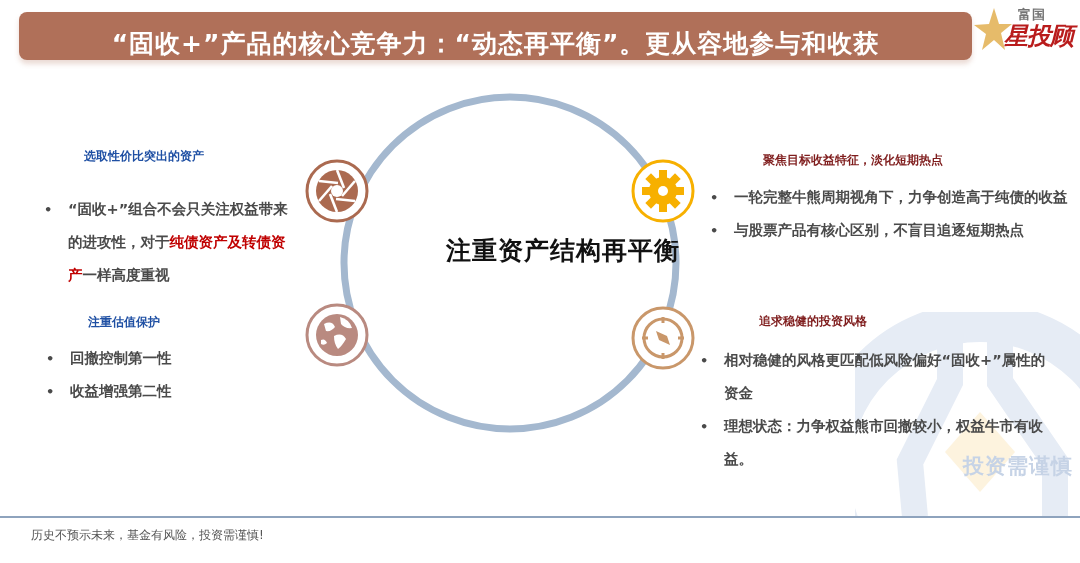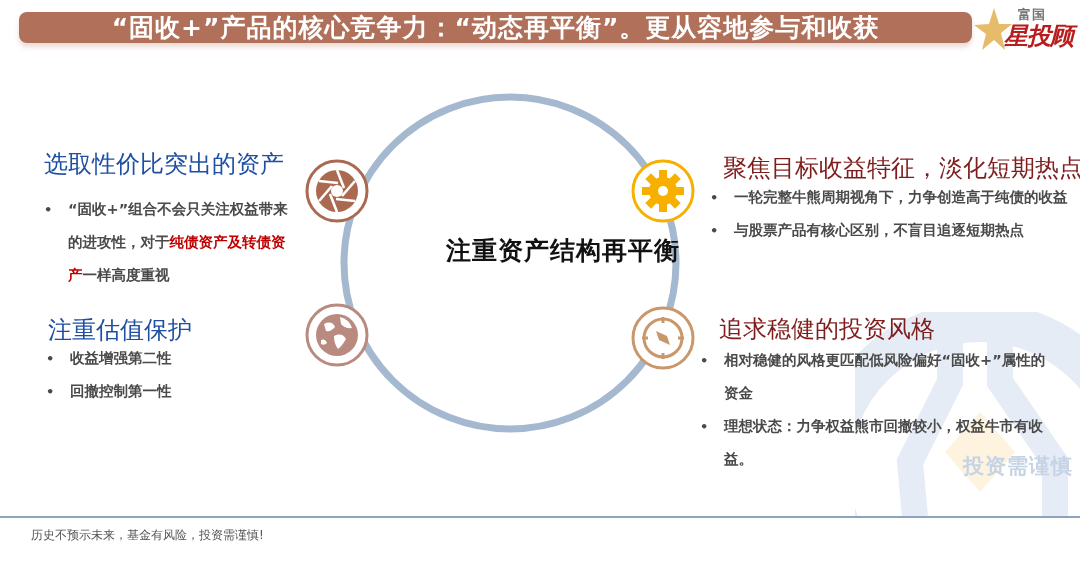--- a/index.html
+++ b/index.html
@@ -1,23 +1,23 @@
 <!DOCTYPE html>
 <html><head>
 <meta charset="utf-8">
 <style>
   * { box-sizing: border-box; margin: 0; padding: 0; }
   html, body { width: 1080px; height: 563px; background: #ffffff; overflow: hidden; }
   body { position: relative; font-family: "DejaVu Sans", "Liberation Sans", sans-serif; }
 
   .title-bar {
-    position: absolute; left: 19px; top: 12px; width: 953px; height: 31px;
+    position: absolute; left: 19px; top: 12px; width: 953px; height: 48px;
     background: #b07059; border-radius: 8px;
     box-shadow: 0 4px 5px rgba(176,112,89,0.25);
-    display: flex; align-items: center; justify-content: center;
+    display: flex; align-items: flex-end; justify-content: center;
   }
   .title-text {
     color: #ffffff; font-weight: bold; font-size: 25px; letter-spacing: 1px;
     white-space: nowrap;
   }
   .logo {
     position: absolute; left: 968px; top: 2px; width: 108px; height: 52px;
   }
   .logo .brand-small {
     position: absolute; left: 50px; top: 4px; font-size: 13px; font-weight: bold;
@@ -37,21 +37,21 @@
 
   .ring { position: absolute; left: 0; top: 0; }
 
   .center-label {
     position: absolute; left: 360px; top: 234px; width: 320px; text-align: right;
     font-size: 25px; font-weight: bold; color: #111111; letter-spacing: 1px;
   }
 
   .icon-badge { position: absolute; }
 
-  .section-head { position: absolute; font-size: 24px; font-weight: normal; white-space: nowrap; }
+  .section-head { position: absolute; font-size: 12px; font-weight: bold; white-space: nowrap; margin-left: 40px; }
   .head-blue { color: #1e4fa3; }
   .head-gold { color: #7f1d1d; }
 
   .bullets { position: absolute; list-style: none; }
   .bullets li {
     position: relative; padding-left: 24px; font-size: 14.5px; font-weight: bold;
     color: #4a4a4a; line-height: 33px;
   }
   .bullets li::before {
     content: "•"; position: absolute; left: 0; top: 0; color: #4a4a4a; font-size: 13px;
@@ -145,22 +145,22 @@
   <polygon points="26,26 37,31 40,40 29,35" fill="#c9976a"></polygon>
 </svg>
 
 <div class="section-head head-blue" style="left:44px; top:148px;">选取性价比突出的资产</div>
 <ul class="bullets" style="left:44px; top:193px; width:252px;">
   <li><span>“固收+”组合不会只关注权益带来的进攻性，对于</span><span class="red">纯债资产及转债资产</span><span>一样高度重视</span></li>
 </ul>
 
 <div class="section-head head-blue" style="left:48px; top:314px;">注重估值保护</div>
 <ul class="bullets" style="left:46px; top:342px; width:240px;">
+  <li>回撤控制第一性</li>
   <li>收益增强第二性</li>
-  <li>回撤控制第一性</li>
 </ul>
 
 <div class="section-head head-gold" style="left:723px; top:152px;">聚焦目标收益特征，淡化短期热点</div>
 <ul class="bullets" style="left:710px; top:181px; width:362px;">
   <li>一轮完整牛熊周期视角下，力争创造高于纯债的收益</li>
   <li>与股票产品有核心区别，不盲目追逐短期热点</li>
 </ul>
 
 <div class="section-head head-gold" style="left:719px; top:313px;">追求稳健的投资风格</div>
 <ul class="bullets" style="left:700px; top:344px; width:350px;">

